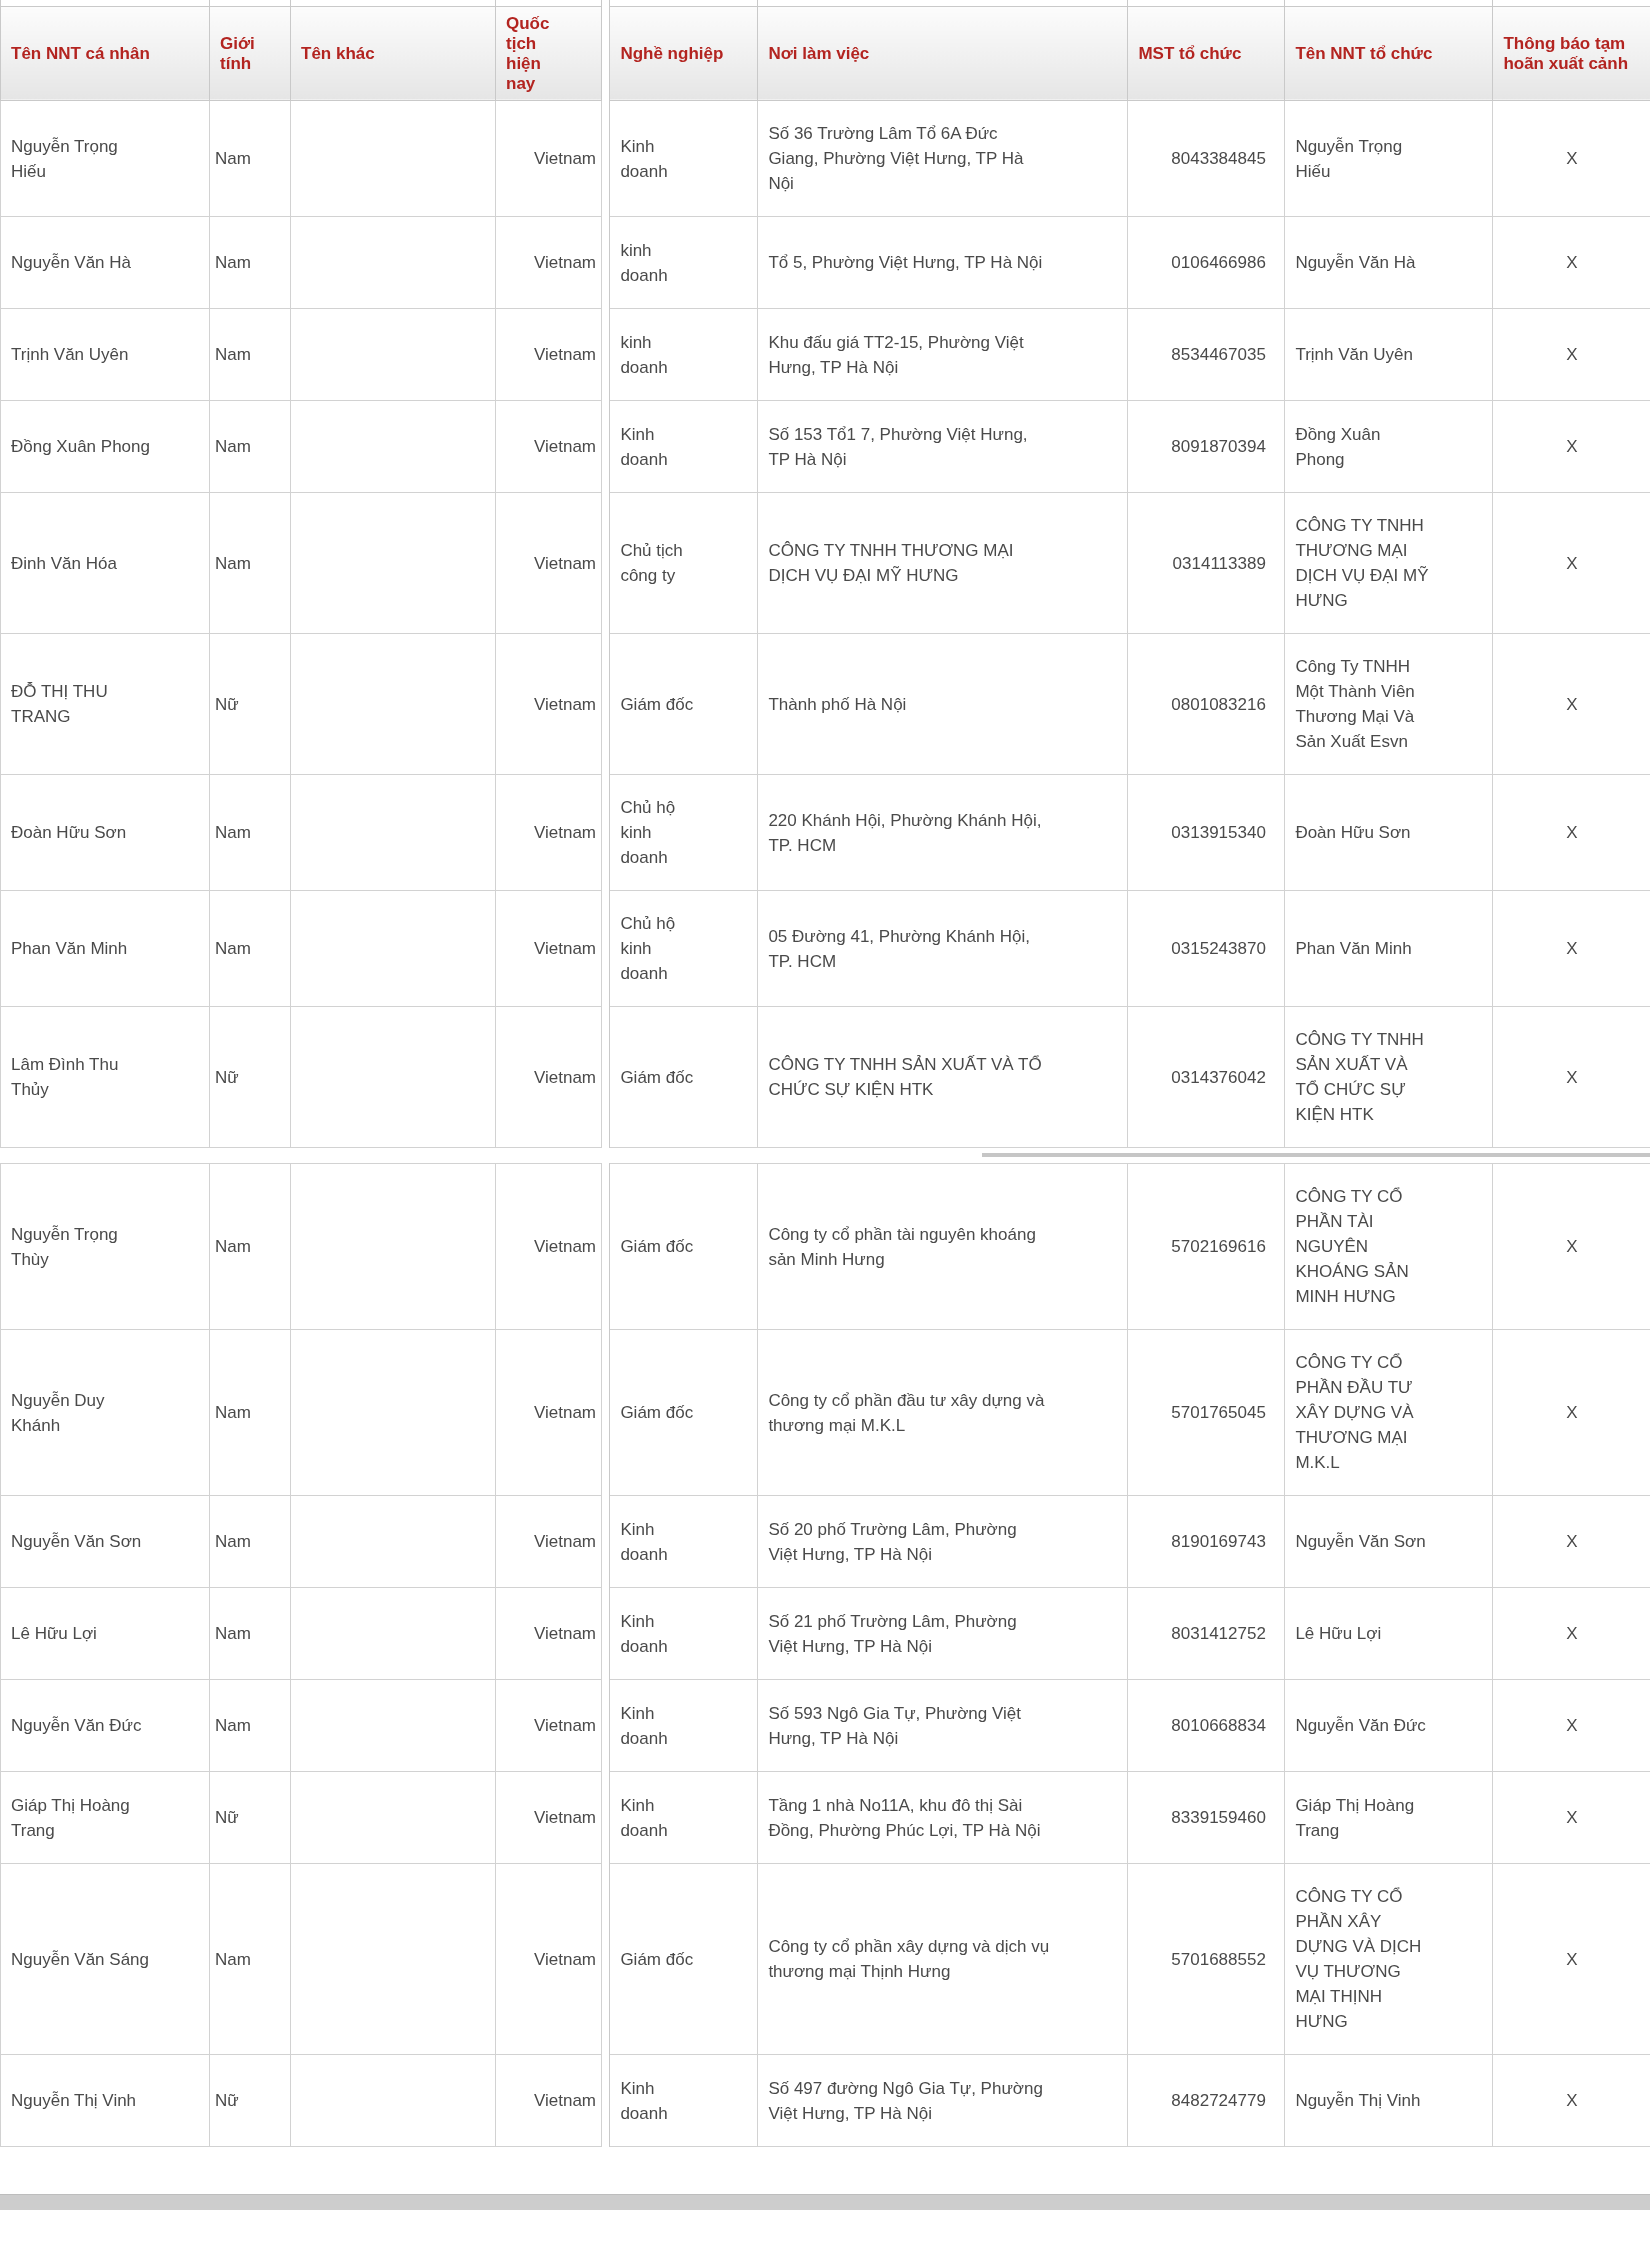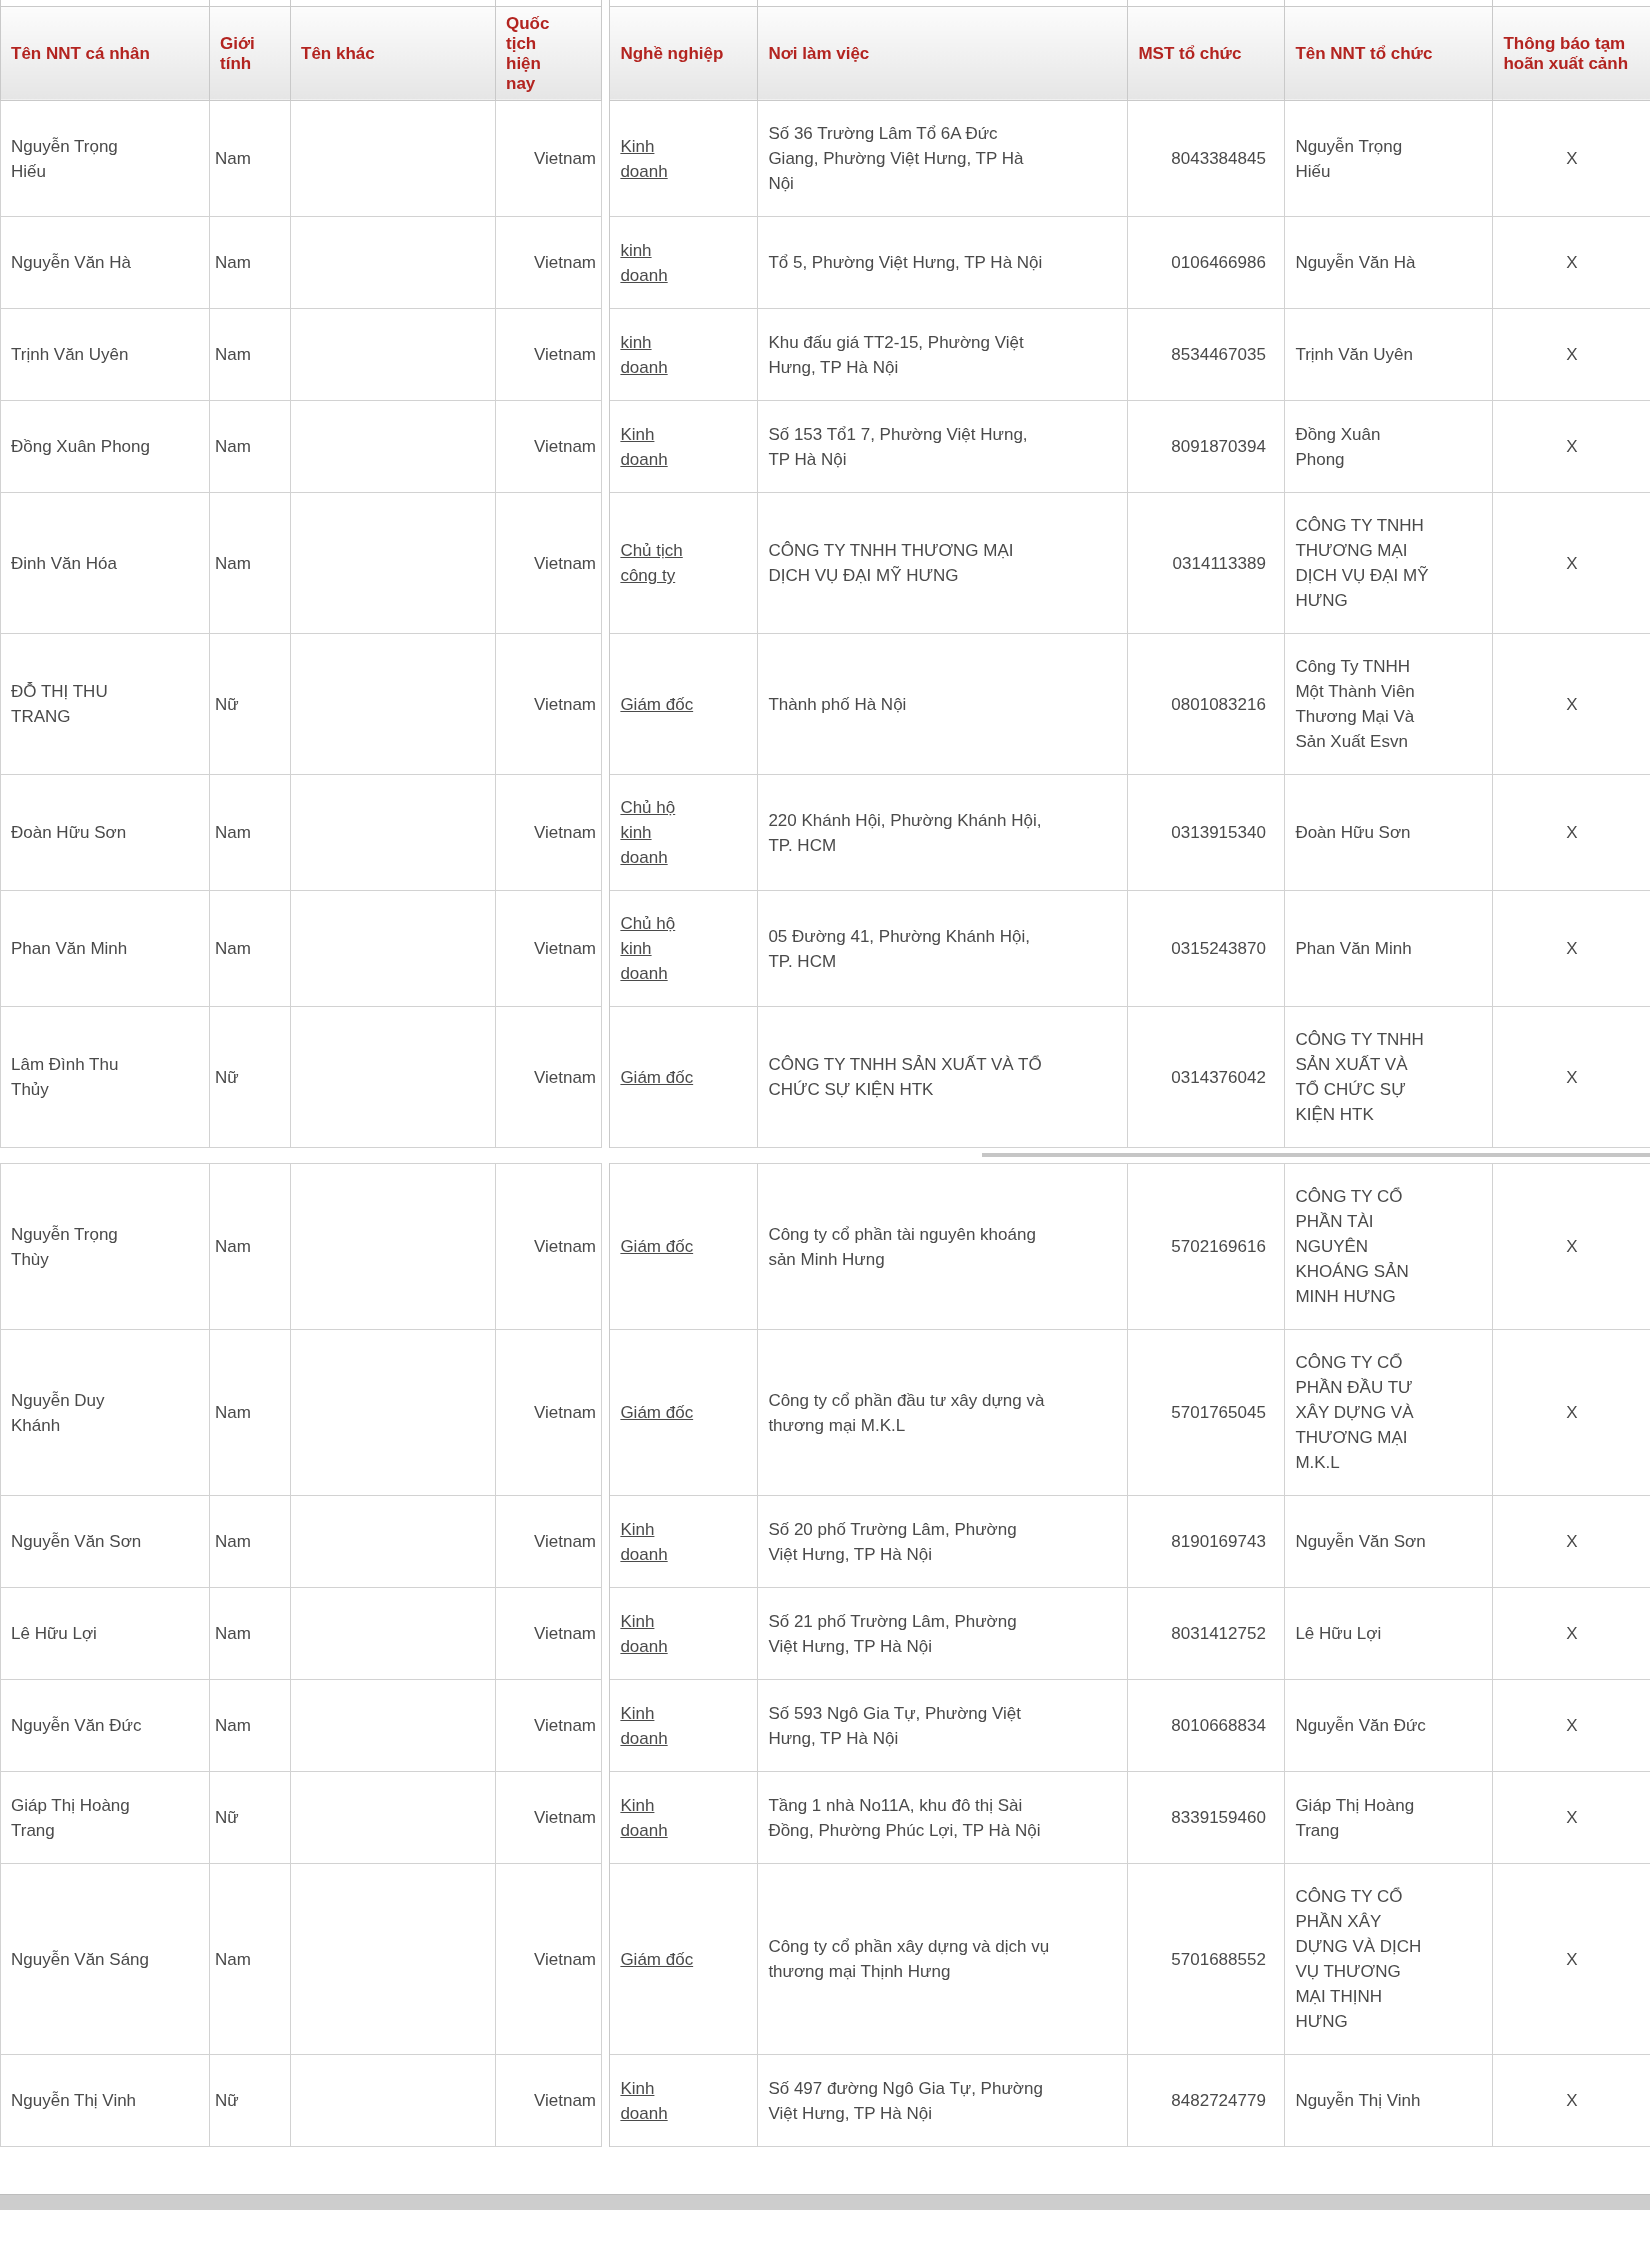--- a/index.html
+++ b/index.html
@@ -38,21 +38,21 @@
     color:var(--body-text);
     font-size:17px;line-height:25px;
     vertical-align:middle;text-align:left;
     padding:20px 10px;height:51px;
     border:0.8px solid var(--row-border);
     word-wrap:break-word;
   }
   td.c-name{padding-right:59px;}
   td.c-gender{text-align:left;padding-left:5px;padding-right:5px;}
   td.c-nat{text-align:right;padding-left:5px;padding-right:5px;}
-  td.c-occ{padding-right:56px;text-decoration:underline;}
+  td.c-occ{padding-right:56px;}
   td.c-work{padding-right:78px;margin-top:35px;}
   td.c-mst{padding-left:15px;padding-right:18.5px;text-align:right;}
   td.c-org{padding-right:59px;}
   td.c-notice{text-align:center;}
 
   
   td.spacer, th.spacer{
     background:#fff;padding:0;
     border-top:none;border-bottom:none;
     border-left:0.8px solid var(--border);border-right:0.8px solid var(--border);

